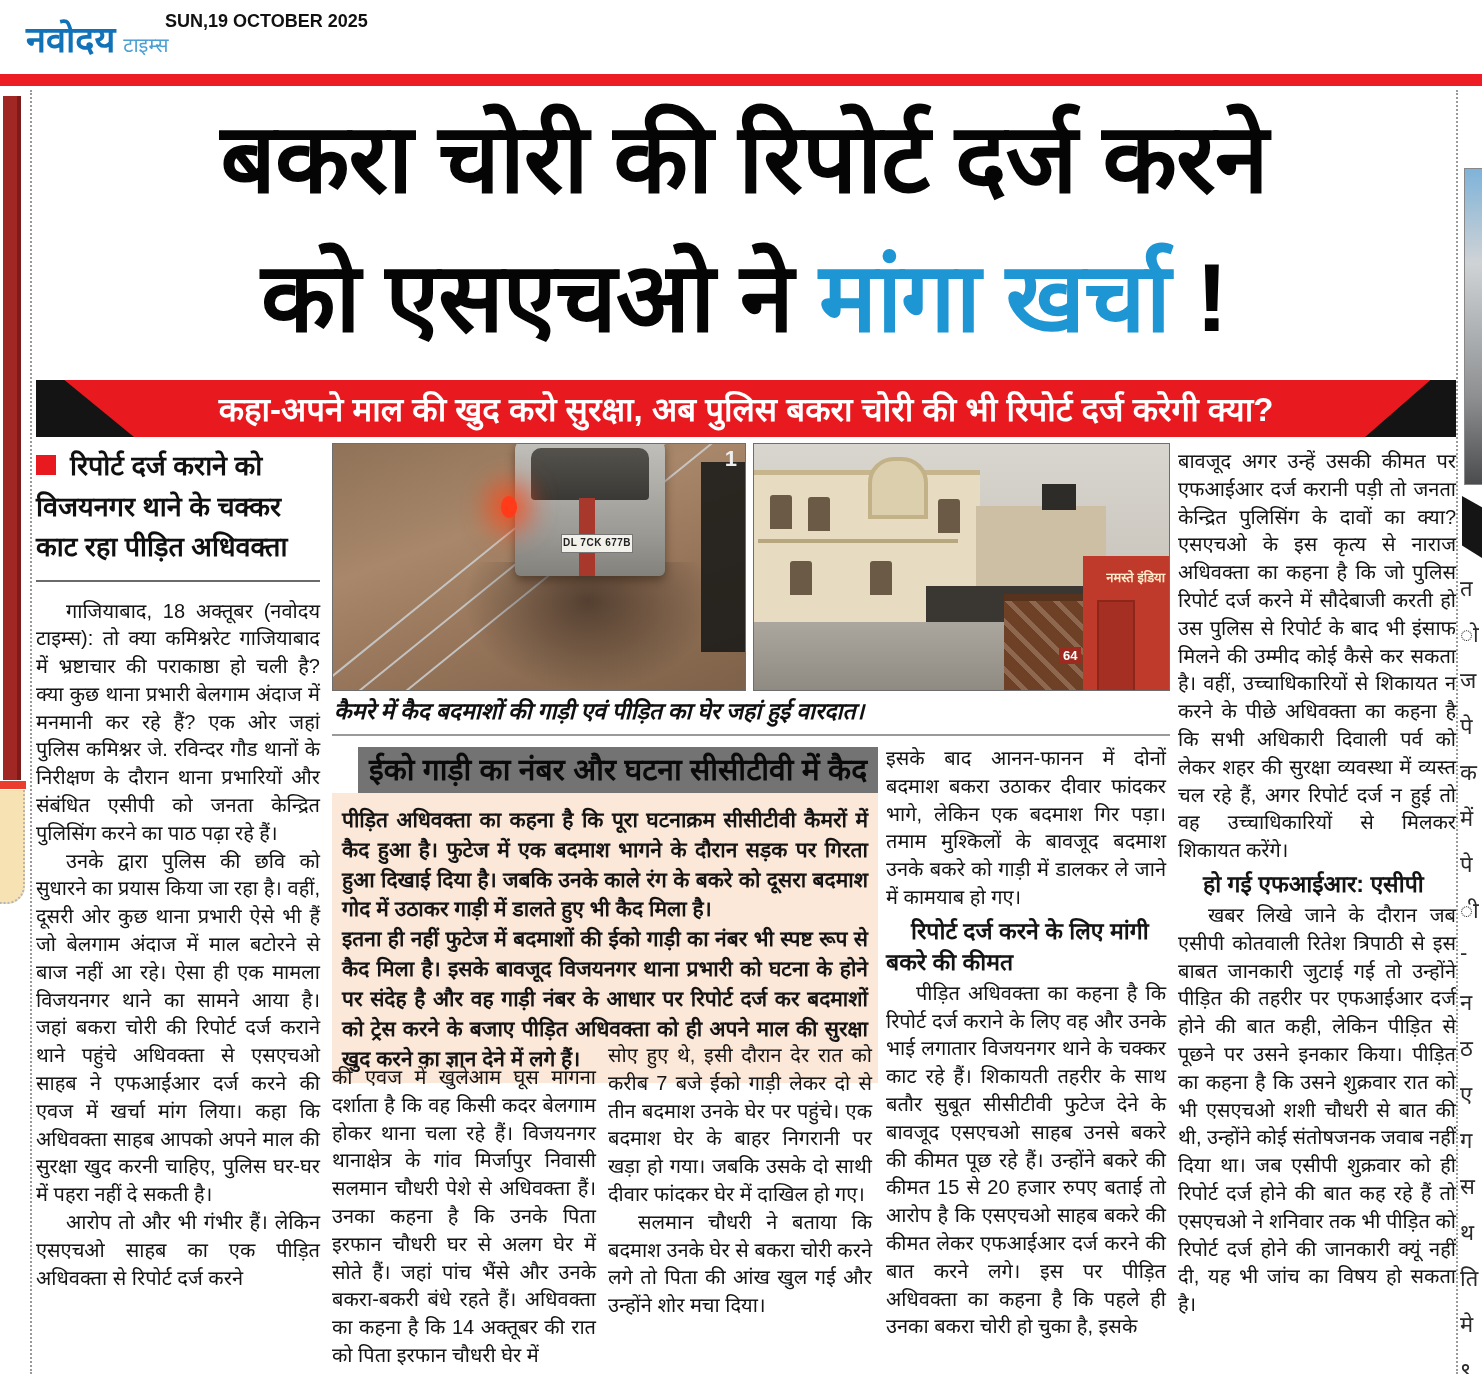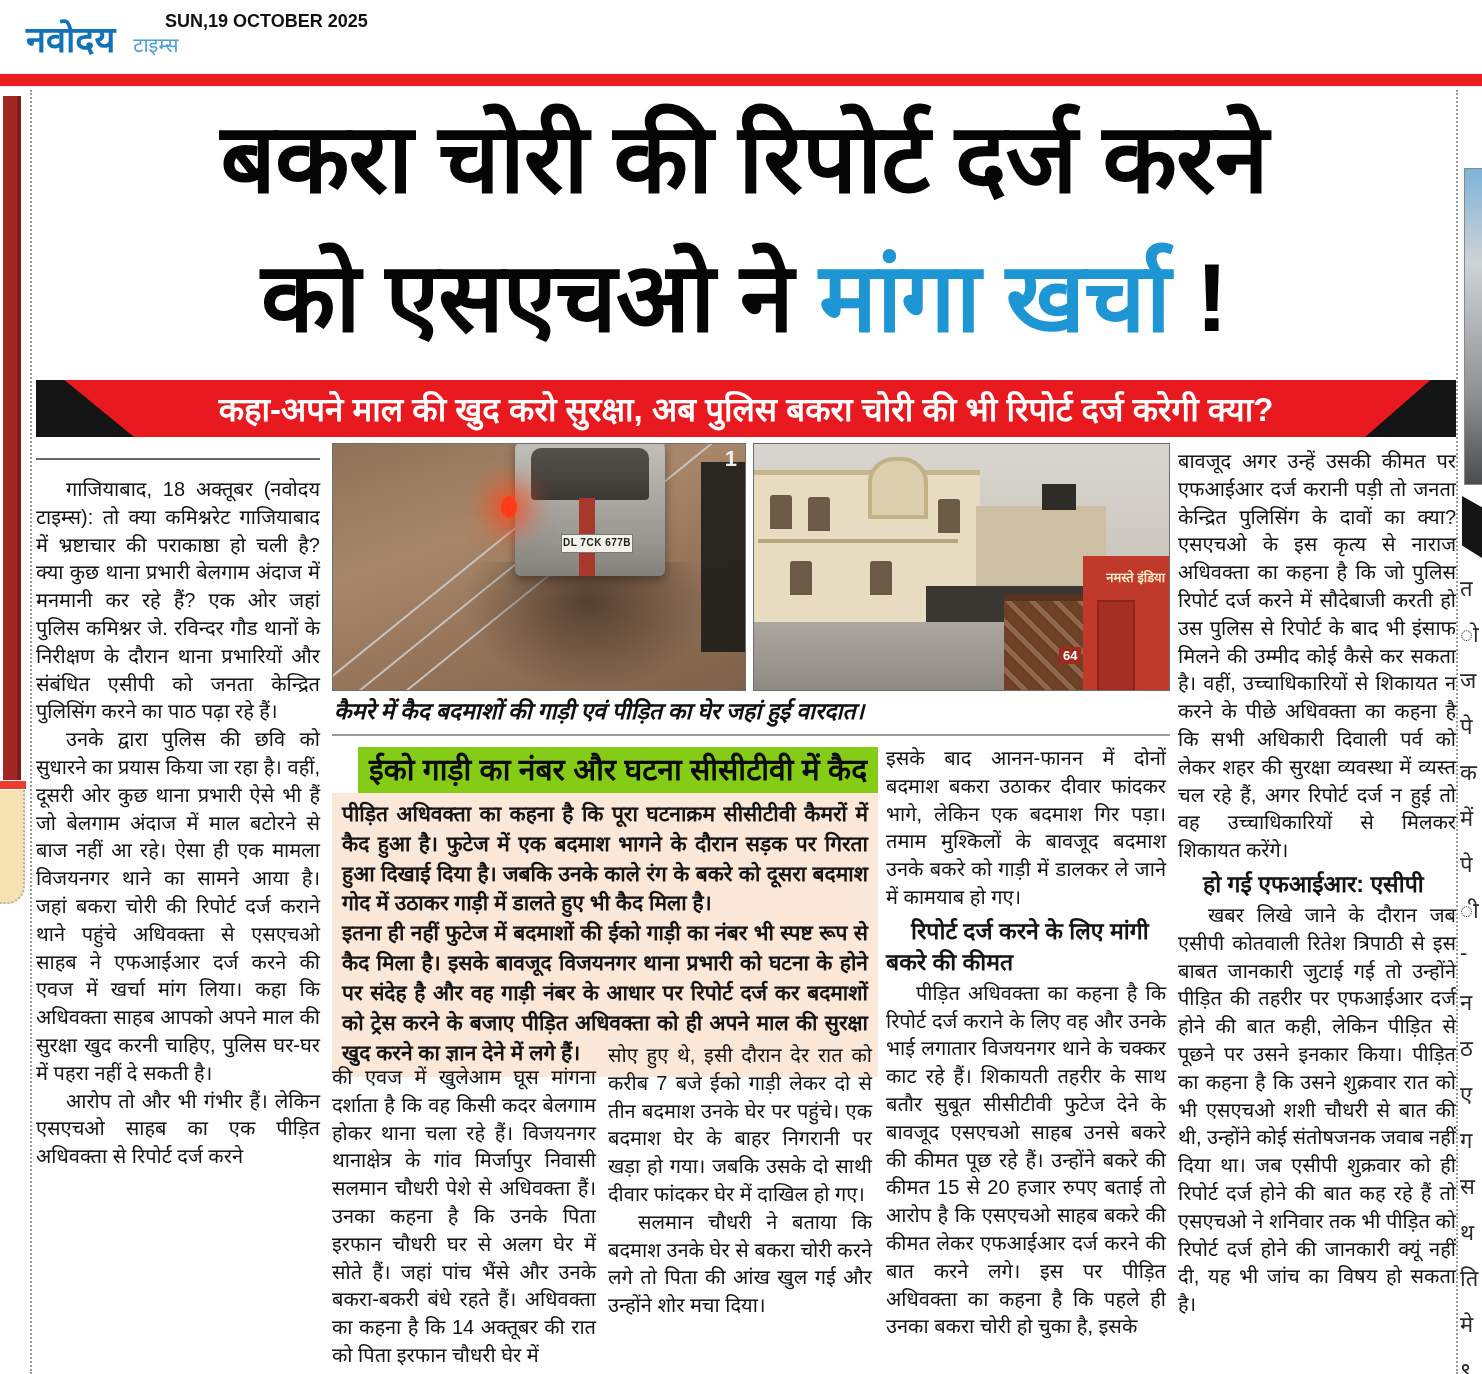--- a/index.html
+++ b/index.html
@@ -7,21 +7,21 @@
   body{
     width:1482px;height:1374px;position:relative;overflow:hidden;
     background:#ffffff;color:#141414;
     font-family:"Liberation Sans","DejaVu Sans",sans-serif;
   }
   .abs{position:absolute;}
 
   
   .logo{left:26px;top:14px;white-space:nowrap;}
   .logo-main{font-size:36px;font-weight:bold;color:#1272b8;letter-spacing:0;}
-  .logo-sub{font-size:20px;color:#4a9fd4;margin-left:18px;}
+  .logo-sub{font-size:20px;color:#4a9fd4;margin-left:8px;}
   .dateblock{left:165px;top:8px;font-size:18px;font-weight:bold;line-height:1.5;color:#111;}
   .redbar{left:0;top:74px;width:1482px;height:12px;background:#ee1c23;}
 
   
   .left-dotted{left:30px;top:90px;height:1284px;border-left:2px dotted #9a9a9a;}
   .lf-redbar{left:3px;top:96px;width:14px;height:684px;background:#a12724;border-right:4px solid #7c1b19;}
   .lf-redcap{left:0;top:781px;width:26px;height:8px;background:#ea3d2d;}
   .lf-cream{left:0;top:790px;width:23px;height:112px;background:#f6e2b3;border-right:2px dotted #b5b5b5;border-bottom:2px dotted #b5b5b5;border-radius:0 0 18px 0;}
   .right-dotted{left:1456px;top:90px;height:1284px;border-left:2px dotted #9a9a9a;}
   .frag-img{left:1464px;top:168px;width:18px;height:315px;background:linear-gradient(#7fb3d9,#d0d3d5 30%,#8e9092 72%,#4a4c4e);border:1px solid #888;}
@@ -90,22 +90,22 @@
   .reddoor{position:absolute;left:14px;top:44px;width:34px;height:90px;background:#a52f22;border:2px solid #8c251a;}
   .namaste{position:absolute;right:4px;top:14px;color:#ffe9c8;font-size:13px;font-weight:bold;line-height:1.2;text-align:right;}
   .num64{position:absolute;left:-24px;bottom:26px;color:#fff;background:#9c2a1e;font-size:13px;font-weight:bold;padding:1px 4px;}
 
   .caption{left:334px;top:694px;width:840px;font-family:"Liberation Serif","DejaVu Serif",serif;
     font-style:italic;font-weight:bold;font-size:23px;color:#101010;}
   .cap-rule{left:332px;top:734px;width:838px;height:2px;background:#9a9a9a;}
 
   
   .hbox{left:332px;top:747px;width:546px;}
-  .hbox-title{background:#84cc16;font-size:30px;font-weight:bold;text-align:center;line-height:46px;height:46px;color:#0a0a0a;margin-left:26px;}
-  .hbox-body{background:#fce8d9;padding:6px 10px 10px;}
+  .hbox-title{background:#737373;font-size:30px;font-weight:bold;text-align:center;line-height:46px;height:46px;color:#0a0a0a;margin-left:26px;}
+  .hbox-body{background:#fce8d9;padding:12px 10px 10px;}
   .hbox-par{font-size:21px;font-weight:600;line-height:1.42;text-align:justify;margin:0;}
 </style>
 </head>
 <body>
 
 <div class="abs logo">
   <span class="logo-main">नवोदय</span><span class="logo-sub">टाइम्स</span>
 </div>
 <div class="abs dateblock">
   <div>SUN,19 OCTOBER 2025</div>
@@ -144,20 +144,23 @@
   <span>बकरा चोरी की रिपोर्ट दर्ज करने</span><br>
   <span>को एसएचओ ने </span><span class="hl-blue">मांगा खर्चा</span><span> !</span>
 </div>
 
 <div class="abs banner">
   <div class="banner-red"></div>
   <div class="banner-text">कहा-अपने माल की खुद करो सुरक्षा, अब पुलिस बकरा चोरी की भी रिपोर्ट दर्ज करेगी क्या?</div>
 </div>
 
 <div class="abs colA">
+  <div class="kicker">
+    <span class="red-sq"></span><span>रिपोर्ट दर्ज कराने को विजयनगर थाने के चक्कर काट रहा पीड़ित अधिवक्ता</span>
+  </div>
   <div class="kicker-rule"></div>
   <p class="body-par first-gap">गाजियाबाद, 18 अक्तूबर (नवोदय टाइम्स): तो क्या कमिश्नरेट गाजियाबाद में भ्रष्टाचार की पराकाष्ठा हो चली है? क्या कुछ थाना प्रभारी बेलगाम अंदाज में मनमानी कर रहे हैं? एक ओर जहां पुलिस कमिश्नर जे. रविन्दर गौड थानों के निरीक्षण के दौरान थाना प्रभारियों और संबंधित एसीपी को जनता केन्द्रित पुलिसिंग करने का पाठ पढ़ा रहे हैं।</p>
   <p class="body-par">उनके द्वारा पुलिस की छवि को सुधारने का प्रयास किया जा रहा है। वहीं, दूसरी ओर कुछ थाना प्रभारी ऐसे भी हैं जो बेलगाम अंदाज में माल बटोरने से बाज नहीं आ रहे। ऐसा ही एक मामला विजयनगर थाने का सामने आया है। जहां बकरा चोरी की रिपोर्ट दर्ज कराने थाने पहुंचे अधिवक्ता से एसएचओ साहब ने एफआईआर दर्ज करने की एवज में खर्चा मांग लिया। कहा कि अधिवक्ता साहब आपको अपने माल की सुरक्षा खुद करनी चाहिए, पुलिस घर-घर में पहरा नहीं दे सकती है।</p>
   <p class="body-par">आरोप तो और भी गंभीर हैं। लेकिन एसएचओ साहब का एक पीड़ित अधिवक्ता से रिपोर्ट दर्ज करने</p>
 </div>
 
 <div class="abs photo photo1">
   <div class="cable" style="left:300px;top:-10px;"></div>
   <div class="cable" style="left:345px;top:-10px;"></div>
   <div class="cable" style="left:392px;top:-10px;"></div>

